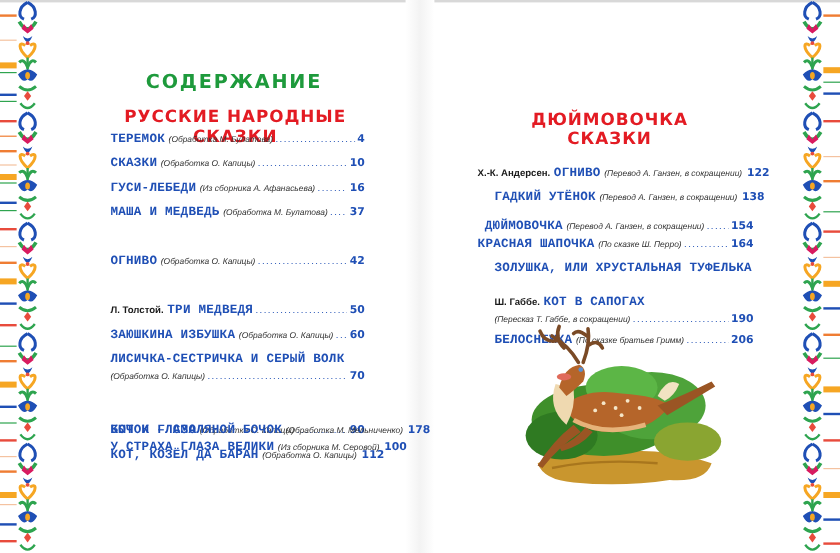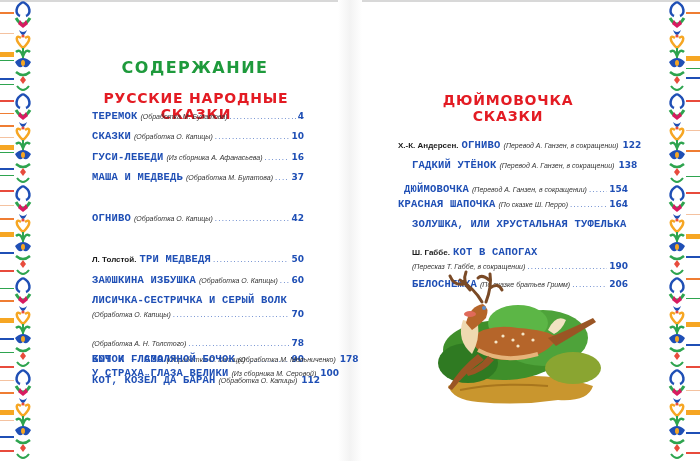--- a/index.html
+++ b/index.html
@@ -192,25 +192,20 @@
       <span class="p" style="color:#1f4fb5">60</span>
     </div>
     <div class="entry" style="top:184px">
       <span class="t" style="color:#1f4fb5">ЛИСИЧКА-СЕСТРИЧКА И СЕРЫЙ ВОЛК</span>
     </div>
     <div class="entry" style="top:199px">
       <span class="n" style="margin-left:0">(Обработка О. Капицы)</span>
       <span class="dots" style="color:#1f4fb5"></span>
       <span class="p" style="color:#1f4fb5">70</span>
     </div>
-    <div class="entry" style="top:228px">
-      <span class="n" style="margin-left:0">(Обработка А. Н. Толстого)</span>
-      <span class="dots" style="color:#1f4fb5"></span>
-      <span class="p" style="color:#1f4fb5">78</span>
-    </div>
     <div class="entry" style="top:243px">
       <span class="t" style="color:#1f4fb5">КОТ И ГЛАЗА</span>
       <span class="n">(Обработка О. Капицы)</span>
       <span class="dots" style="color:#1f4fb5"></span>
       <span class="p" style="color:#1f4fb5">90</span>
     </div>
     <div class="entry" style="top:257px">
       <span class="t" style="color:#1f4fb5">У СТРАХА ГЛАЗА ВЕЛИКИ</span>
       <span class="n">(Из сборника М. Серовой)</span>
       <span class="dots" style="color:#1f4fb5"></span>

